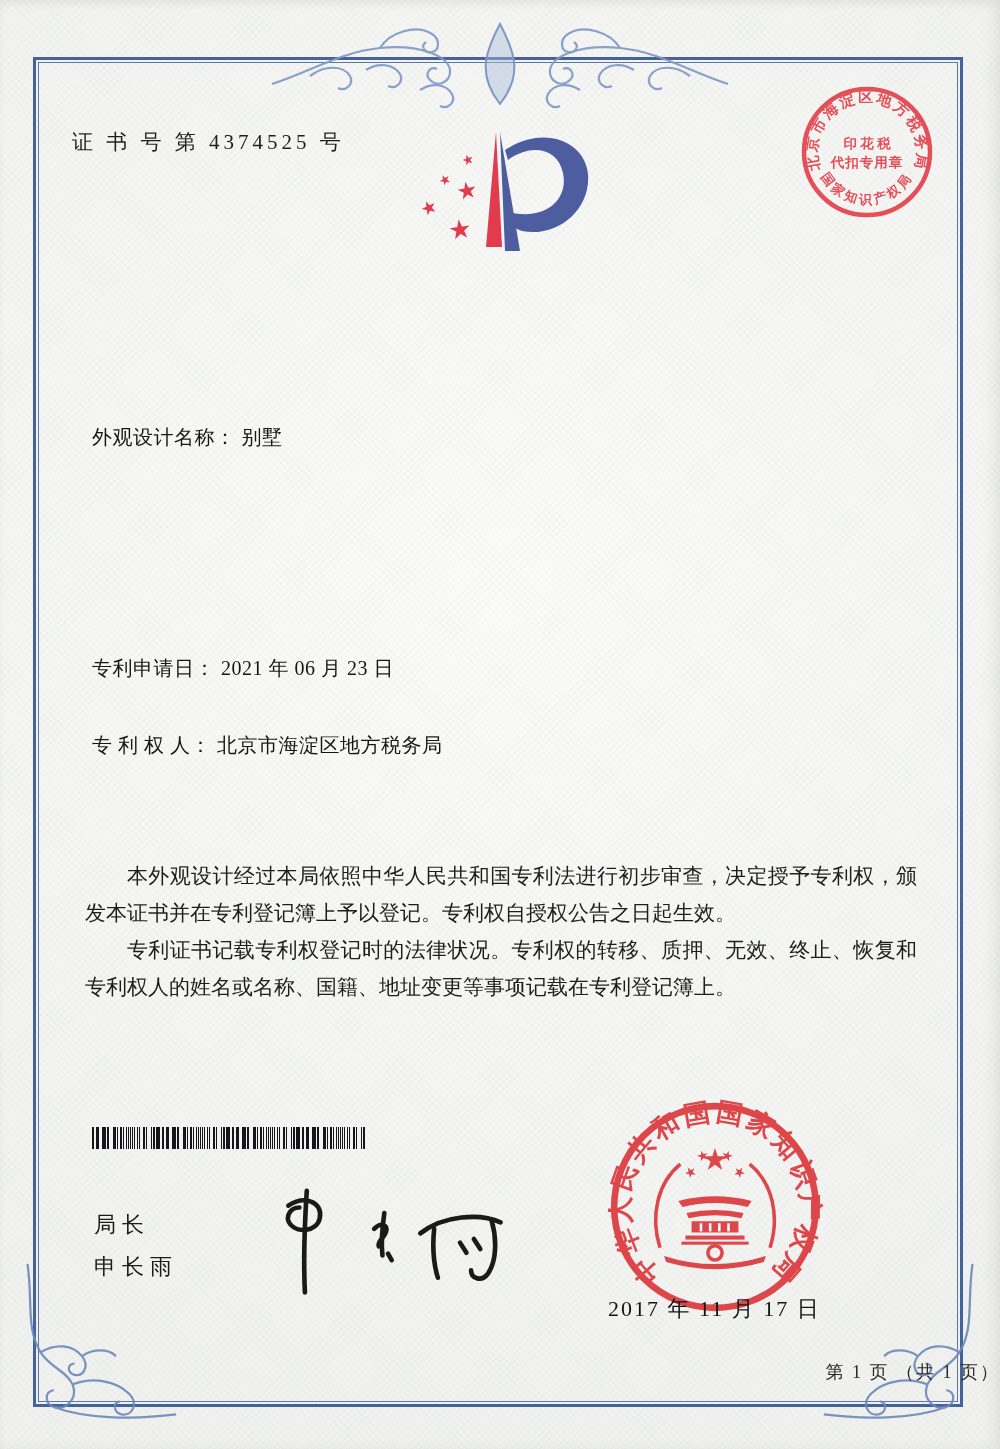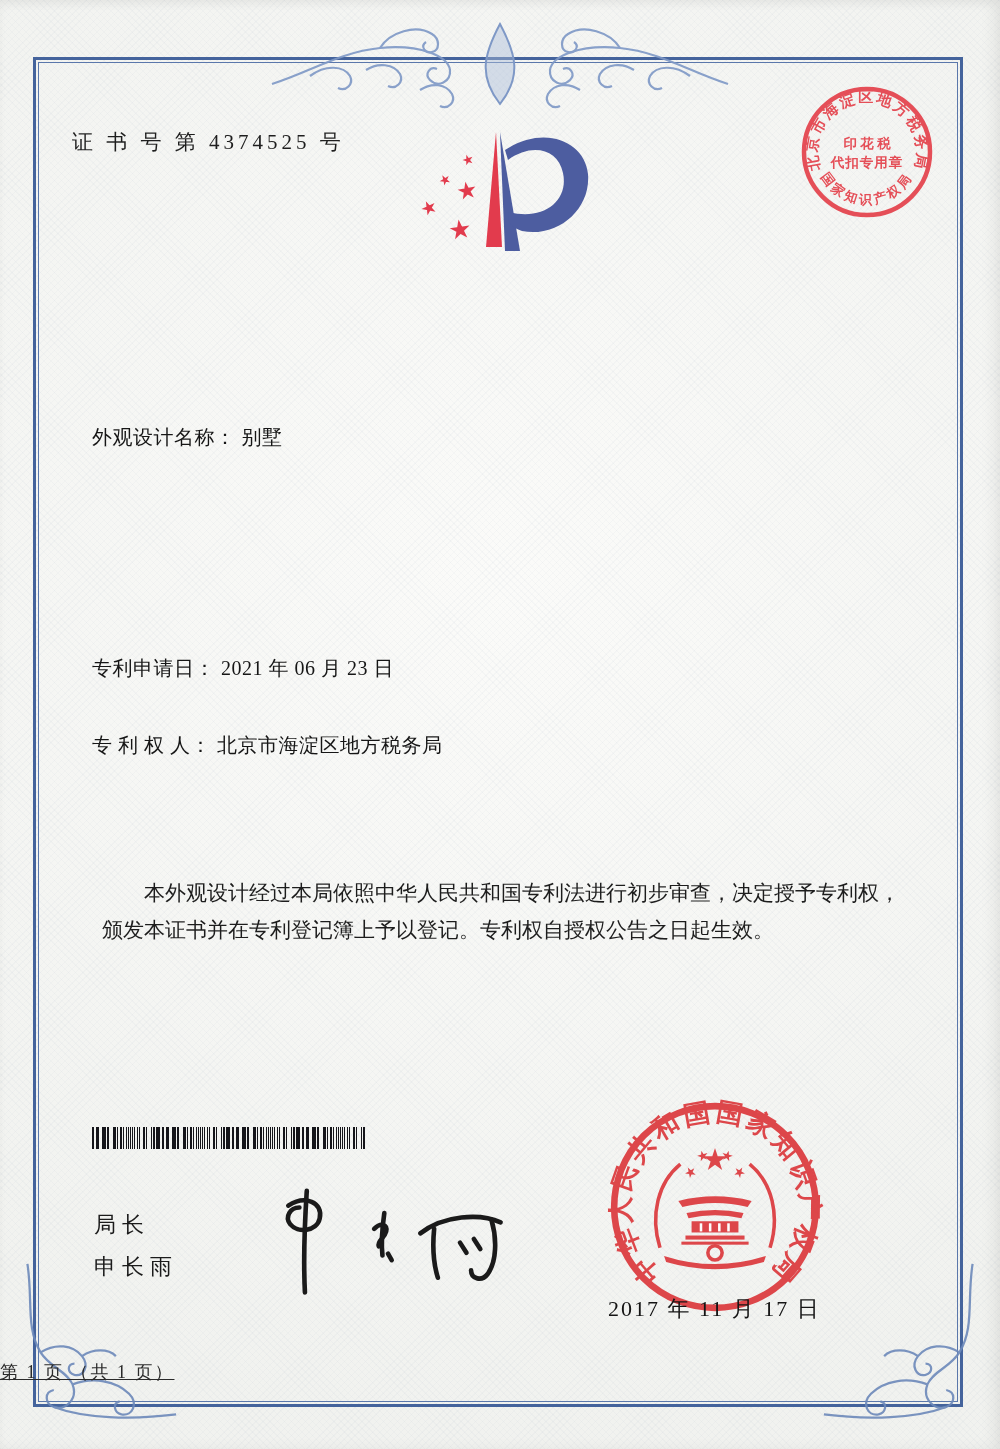--- a/index.html
+++ b/index.html
@@ -31,39 +31,39 @@
     position:absolute;left:0;top:282px;width:100%;margin:0;text-align:center;
     font-size:50px;font-weight:700;letter-spacing:9px;color:#141414;
   }
   .field{position:absolute;left:92px;font-size:20px;letter-spacing:.5px;color:#161616;white-space:nowrap;}
   .field .fvalue{margin-left:6px;}
   .f1{top:424px}.f2{top:502px}.f3{top:578px}.f4{top:655px}.f5{top:732px}.f6{top:809px}
   .paras{
     position:absolute;left:85px;top:858px;width:832px;
     font-size:21px;line-height:37px;text-align:justify;color:#1d1d1d;
   }
-  .paras p{margin:17px;text-indent:2em;}
+  .paras p{margin:0;text-indent:2em;}
   .barcode{
     position:absolute;left:92px;top:1127px;width:274px;height:22px;
     overflow:hidden;white-space:nowrap;font-size:0;
   }
   .barcode i{display:inline-block;height:100%;background:#15151a;vertical-align:top;}
   .signer-title{position:absolute;left:94px;top:1210px;font-size:22px;letter-spacing:6px;
     font-family:"Liberation Sans","DejaVu Sans",sans-serif;color:#1b1b1b;}
   .signer-name{position:absolute;left:94px;top:1252px;font-size:22px;letter-spacing:6px;
     font-family:"Liberation Sans","DejaVu Sans",sans-serif;color:#1b1b1b;}
   .signature{position:absolute;left:238px;top:1178px;width:300px;height:120px;}
   .office-stamp{position:absolute;left:605px;top:1097px;width:220px;height:220px;opacity:.93;}
   .stamp-date{
     position:absolute;left:608px;top:1294px;font-size:22px;letter-spacing:2px;color:#141414;
     white-space:nowrap;z-index:5;
   }
   .page-footer{
-    position:absolute;left:0;top:1360px;width:100%;text-align:left;
-    font-size:18px;letter-spacing:2px;color:#2a2a2a;text-decoration:underline;
+    position:absolute;left:0;top:1360px;width:100%;text-align:right;
+    font-size:18px;letter-spacing:2px;color:#2a2a2a;
   }
   .stamp-text{font-family:"Liberation Serif","DejaVu Serif",serif;font-weight:700;}
 </style>
 </head>
 <body>
 
 <div class="page">
 
   <div class="frame"></div>
 
@@ -138,20 +138,21 @@
   </div>
   <div class="field f4">
     <span class="flabel">专利申请日：</span><span class="fvalue">2021 年 06 月 23 日</span>
   </div>
   <div class="field f5">
     <span class="flabel">专 利 权 人：</span><span class="fvalue">北京市海淀区地方税务局</span>
   </div>
 
   <div class="paras">
     <p>本外观设计经过本局依照中华人民共和国专利法进行初步审查，决定授予专利权，颁发本证书并在专利登记簿上予以登记。专利权自授权公告之日起生效。</p>
+    <p>专利证书记载专利权登记时的法律状况。专利权的转移、质押、无效、终止、恢复和专利权人的姓名或名称、国籍、地址变更等事项记载在专利登记簿上。</p>
   </div>
 
   <div class="barcode"><i style="width:2px;margin-right:2px"></i><i style="width:3px;margin-right:3px"></i><i style="width:4px;margin-right:1px"></i><i style="width:2px;margin-right:4px"></i><i style="width:3px;margin-right:1px"></i><i style="width:1px;margin-right:2px"></i><i style="width:2px;margin-right:1px"></i><i style="width:1px;margin-right:2px"></i><i style="width:1px;margin-right:1px"></i><i style="width:1px;margin-right:1px"></i><i style="width:1px;margin-right:1px"></i><i style="width:1px;margin-right:1px"></i><i style="width:1px;margin-right:2px"></i><i style="width:1px;margin-right:1px"></i><i style="width:1px;margin-right:3px"></i><i style="width:2px;margin-right:1px"></i><i style="width:1px;margin-right:4px"></i><i style="width:1px;margin-right:1px"></i><i style="width:2px;margin-right:1px"></i><i style="width:4px;margin-right:2px"></i><i style="width:2px;margin-right:2px"></i><i style="width:3px;margin-right:3px"></i><i style="width:4px;margin-right:1px"></i><i style="width:2px;margin-right:4px"></i><i style="width:3px;margin-right:1px"></i><i style="width:1px;margin-right:2px"></i><i style="width:2px;margin-right:1px"></i><i style="width:1px;margin-right:2px"></i><i style="width:1px;margin-right:1px"></i><i style="width:1px;margin-right:1px"></i><i style="width:1px;margin-right:1px"></i><i style="width:1px;margin-right:1px"></i><i style="width:1px;margin-right:2px"></i><i style="width:1px;margin-right:1px"></i><i style="width:1px;margin-right:3px"></i><i style="width:2px;margin-right:1px"></i><i style="width:1px;margin-right:4px"></i><i style="width:1px;margin-right:1px"></i><i style="width:2px;margin-right:1px"></i><i style="width:4px;margin-right:2px"></i><i style="width:2px;margin-right:2px"></i><i style="width:3px;margin-right:3px"></i><i style="width:4px;margin-right:1px"></i><i style="width:2px;margin-right:4px"></i><i style="width:3px;margin-right:1px"></i><i style="width:1px;margin-right:2px"></i><i style="width:2px;margin-right:1px"></i><i style="width:1px;margin-right:2px"></i><i style="width:1px;margin-right:1px"></i><i style="width:1px;margin-right:1px"></i><i style="width:1px;margin-right:1px"></i><i style="width:1px;margin-right:1px"></i><i style="width:1px;margin-right:2px"></i><i style="width:1px;margin-right:1px"></i><i style="width:1px;margin-right:3px"></i><i style="width:2px;margin-right:1px"></i><i style="width:1px;margin-right:4px"></i><i style="width:1px;margin-right:1px"></i><i style="width:2px;margin-right:1px"></i><i style="width:4px;margin-right:2px"></i><i style="width:2px;margin-right:2px"></i><i style="width:3px;margin-right:3px"></i><i style="width:4px;margin-right:1px"></i><i style="width:2px;margin-right:4px"></i><i style="width:3px;margin-right:1px"></i><i style="width:1px;margin-right:2px"></i><i style="width:2px;margin-right:1px"></i><i style="width:1px;margin-right:2px"></i><i style="width:1px;margin-right:1px"></i><i style="width:1px;margin-right:1px"></i><i style="width:1px;margin-right:1px"></i><i style="width:1px;margin-right:1px"></i><i style="width:1px;margin-right:2px"></i><i style="width:1px;margin-right:1px"></i><i style="width:1px;margin-right:3px"></i><i style="width:2px;margin-right:1px"></i><i style="width:1px;margin-right:4px"></i><i style="width:1px;margin-right:1px"></i><i style="width:2px;margin-right:1px"></i></div>
 
   <div class="signer-title">局长</div>
   <div class="signer-name">申长雨</div>
 
   <svg class="signature" viewBox="0 0 300 130">
     <g fill="none" stroke="#1a1a1a" stroke-width="5" stroke-linecap="round">
       <path d="M62,14 C60,45 58,85 60,124"></path>

